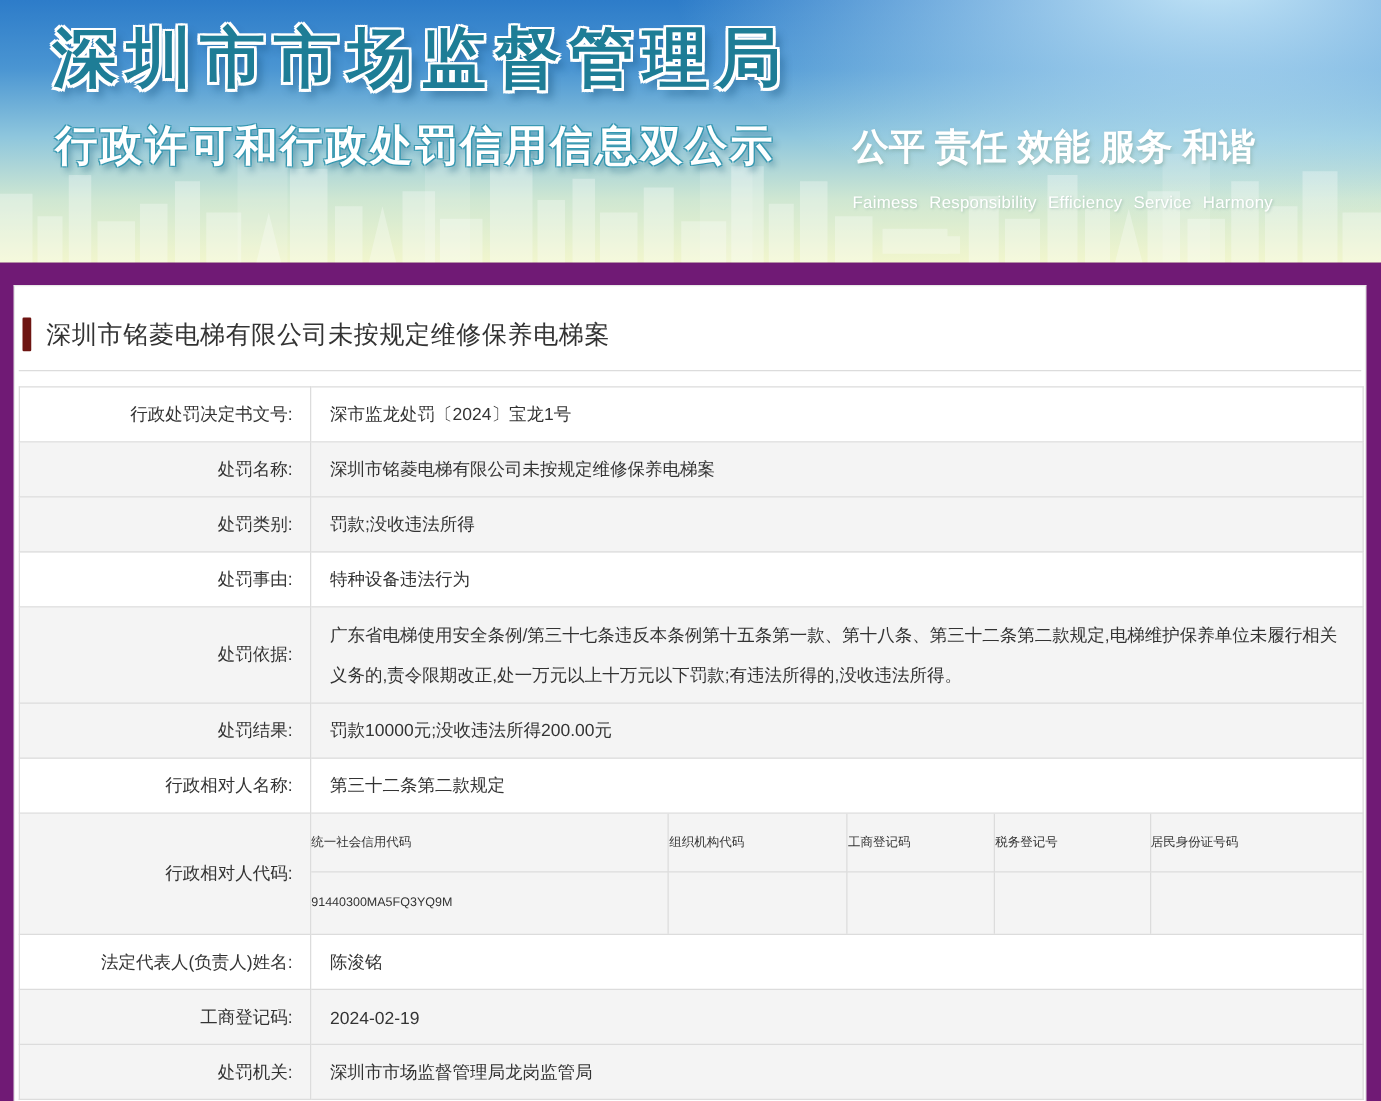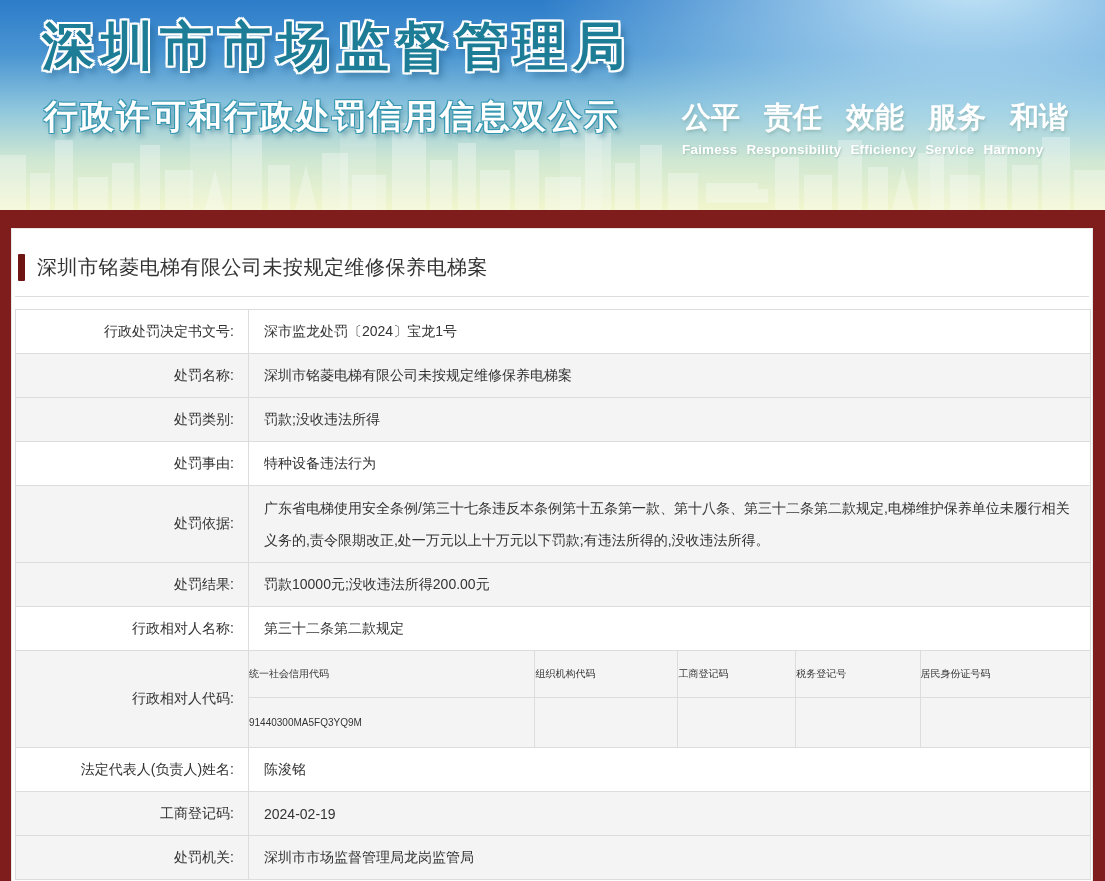--- a/index.html
+++ b/index.html
@@ -1,17 +1,17 @@
 <!DOCTYPE html>
 <html><head>
 <meta charset="utf-8">
 <style>
   * { margin:0; padding:0; box-sizing:border-box; }
   body { font-family:"Liberation Sans","DejaVu Sans",sans-serif; background:#fff; }
-  .viewport { width:1105px; height:881px; overflow:hidden; background:#7f1d1d; position:relative; }
+  .viewport { width:1105px; height:881px; overflow:hidden; background:#701a75; position:relative; }
 
   
   .banner {
     position:relative; width:1105px; height:210px; overflow:hidden;
     background:
       radial-gradient(ellipse 700px 320px at 88% -8%, rgba(205,236,250,.95), rgba(205,236,250,0) 62%),
       linear-gradient(180deg, #2d7cc9 0%, #4a95d2 26%, #8ec6dd 52%, #cfe7d2 76%, #f2f6cd 100%);
   }
   .banner-skyline { position:absolute; left:0; bottom:0; width:1105px; height:95px; }
   .banner-title {
@@ -28,23 +28,23 @@
     position:absolute; left:44px; top:94px;
     font-size:34px; font-weight:bold; letter-spacing:2px;
     color:#ffffff;
     text-shadow:
       -1px -1px 0 rgba(50,150,175,.9), 1px -1px 0 rgba(50,150,175,.9),
       -1px 1px 0 rgba(50,150,175,.9), 1px 1px 0 rgba(50,150,175,.9),
       3px 4px 5px rgba(20,90,120,.45);
     white-space:nowrap;
   }
   .banner-slogan { position:absolute; left:682px; top:98px; width:390px; }
-  .slogan-cn { display:flex; gap:24px; color:#fff; font-size:29px; font-weight:bold;
+  .slogan-cn { display:flex; gap:8px; color:#fff; font-size:29px; font-weight:bold;
     text-shadow:1px 2px 3px rgba(120,160,150,.5); white-space:nowrap; }
-  .slogan-en { margin-top:4px; color:#fff; font-size:13.5px; font-weight:bold;
+  .slogan-en { margin-top:16px; color:#fff; font-size:13.5px; font-weight:normal;
     word-spacing:5px; letter-spacing:.2px; text-shadow:1px 1px 2px rgba(120,160,150,.45);
     white-space:nowrap; }
 
   
   .panel {
     position:absolute; left:11px; top:228px; width:1082px; height:836px;
     background:#fff; border:1px solid #e8e8e8; border-bottom:none;
   }
   .case-title-wrap { padding:25px 14px 0 3px; display:flex; align-items:center; }
   .accent-bar { display:inline-block; width:7px; height:27px; background:#6e1512;

